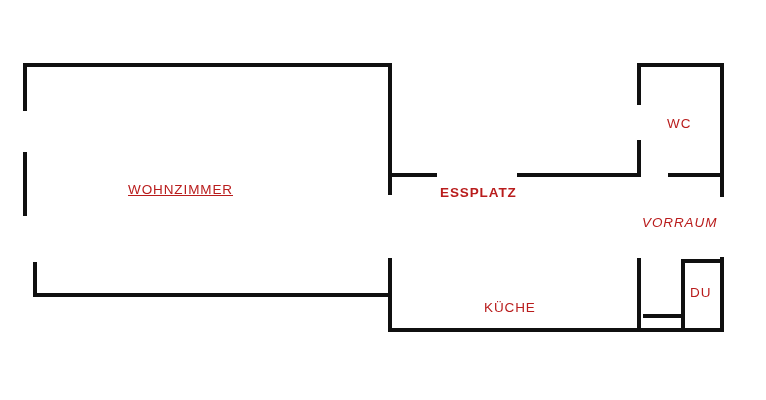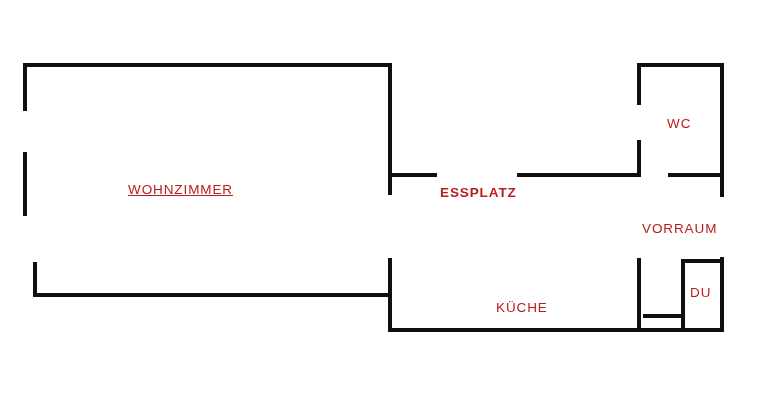--- a/index.html
+++ b/index.html
@@ -62,17 +62,17 @@
       <div class="wall" style="left: 637px; top: 258px; width: 4px; height: 74px; background: rgb(16, 16, 16);"></div>
       <div class="wall" style="left: 643px; top: 314px; width: 38px; height: 4px; background: rgb(16, 16, 16);"></div>
       <div class="wall" style="left: 681px; top: 259px; width: 4px; height: 73px; background: rgb(16, 16, 16);"></div>
       <div class="wall" style="left: 681px; top: 259px; width: 43px; height: 4px; background: rgb(16, 16, 16);"></div>
       <div class="wall" style="left: 720px; top: 257px; width: 4px; height: 75px; background: rgb(16, 16, 16);"></div>
     </div>
   <div id="labels-layer">
       <div class="room-label label-wohnzimmer" style="left: 128px; top: 183px; text-decoration: underline;">WOHNZIMMER</div>
       <div class="room-label label-essplatz" style="left: 440px; top: 186px; font-weight: bold;">ESSPLATZ</div>
       <div class="room-label label-wc" style="left: 667px; top: 117px;">WC</div>
-      <div class="room-label label-vorraum" style="left: 642px; top: 222px;">VORRAUM</div>
-      <div class="room-label label-kueche" style="left: 496px; top: 301px;">KÜCHE</div>
+      <div class="room-label label-vorraum" style="left: 642px; top: 216px; font-style: italic;">VORRAUM</div>
+      <div class="room-label label-kueche" style="left: 484px; top: 301px;">KÜCHE</div>
       <div class="room-label label-du" style="left: 690px; top: 286px;">DU</div>
     </div>
 </div>
 
 </body></html>

